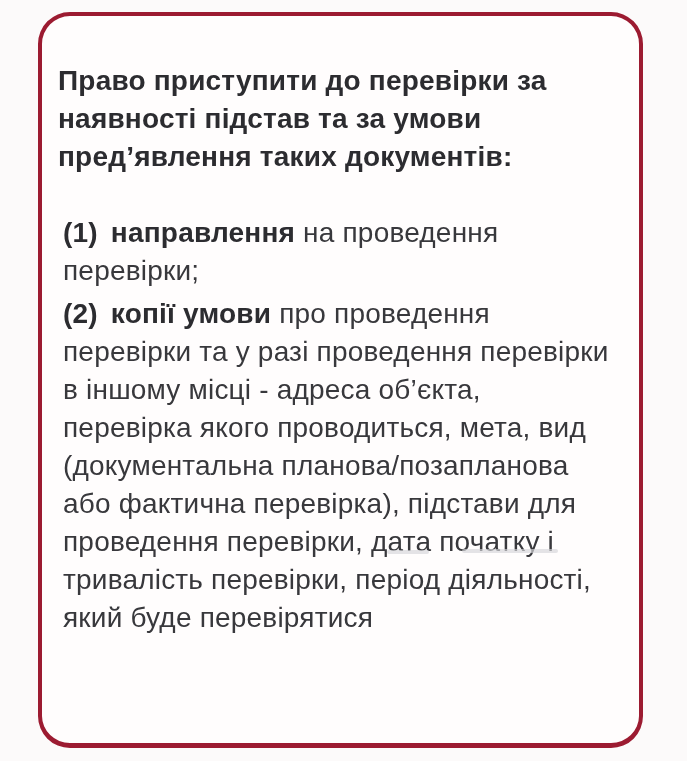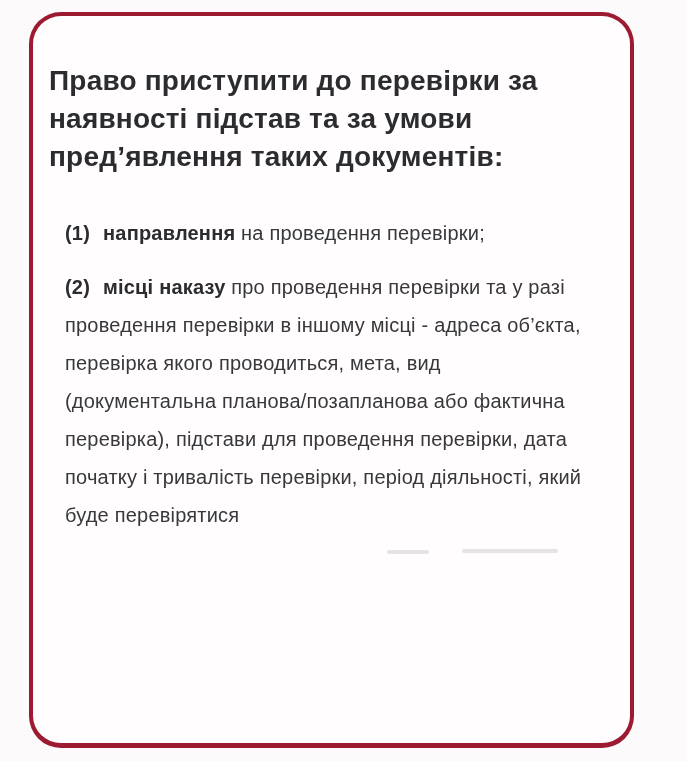--- a/index.html
+++ b/index.html
@@ -9,42 +9,42 @@
   body {
     width: 687px;
     height: 761px;
     background: #fcfafa;
     font-family: "Liberation Sans", "DejaVu Sans", sans-serif;
     position: relative;
     overflow: hidden;
   }
   .card {
     position: absolute;
-    left: 29px;
+    left: 38px;
     top: 12px;
     width: 605px;
     height: 736px;
     box-sizing: border-box;
     background: #fffdfd;
     border: 4px solid #9c1b31;
     border-bottom-width: 5px;
     border-radius: 32px;
     padding: 46px 24px 0 16px;
   }
   .card-title {
     margin: 0 0 38px 0;
     font-size: 28px;
     line-height: 38px;
     font-weight: bold;
     color: #2c2c30;
     letter-spacing: 0.2px;
   }
   .item {
-    margin: 16px;
-    font-size: 20px;
+    margin: 5px;
+    font-size: 28px;
     line-height: 38px;
     color: #38383c;
     letter-spacing: 0.2px;
   }
   .item .marker {
     font-weight: bold;
     color: #2c2c30;
     margin-right: 13px;
   }
   .item .lead {
@@ -67,20 +67,20 @@
 
 <div class="card">
   <h1 class="card-title">Право приступити до перевірки за наявності підстав та за умови пред’явлення таких документів:</h1>
 
   <p class="item">
     <span class="marker">(1)</span><span class="lead">направлення</span>
     <span class="rest">на проведення перевірки;</span>
   </p>
 
   <p class="item">
-    <span class="marker">(2)</span><span class="lead">місці наказу</span>
+    <span class="marker">(2)</span><span class="lead">копії умови</span>
     <span class="rest">про проведення перевірки та у разі проведення перевірки в іншому місці - адреса об’єкта, перевірка якого проводиться, мета, вид (документальна планова/позапланова або фактична перевірка), підстави для проведення перевірки, дата початку і тривалість перевірки, період діяльності, який буде перевірятися</span>
   </p>
 
 </div>
 
 <div class="smudge s1"></div>
 <div class="smudge s2"></div>
 
 </body></html>

